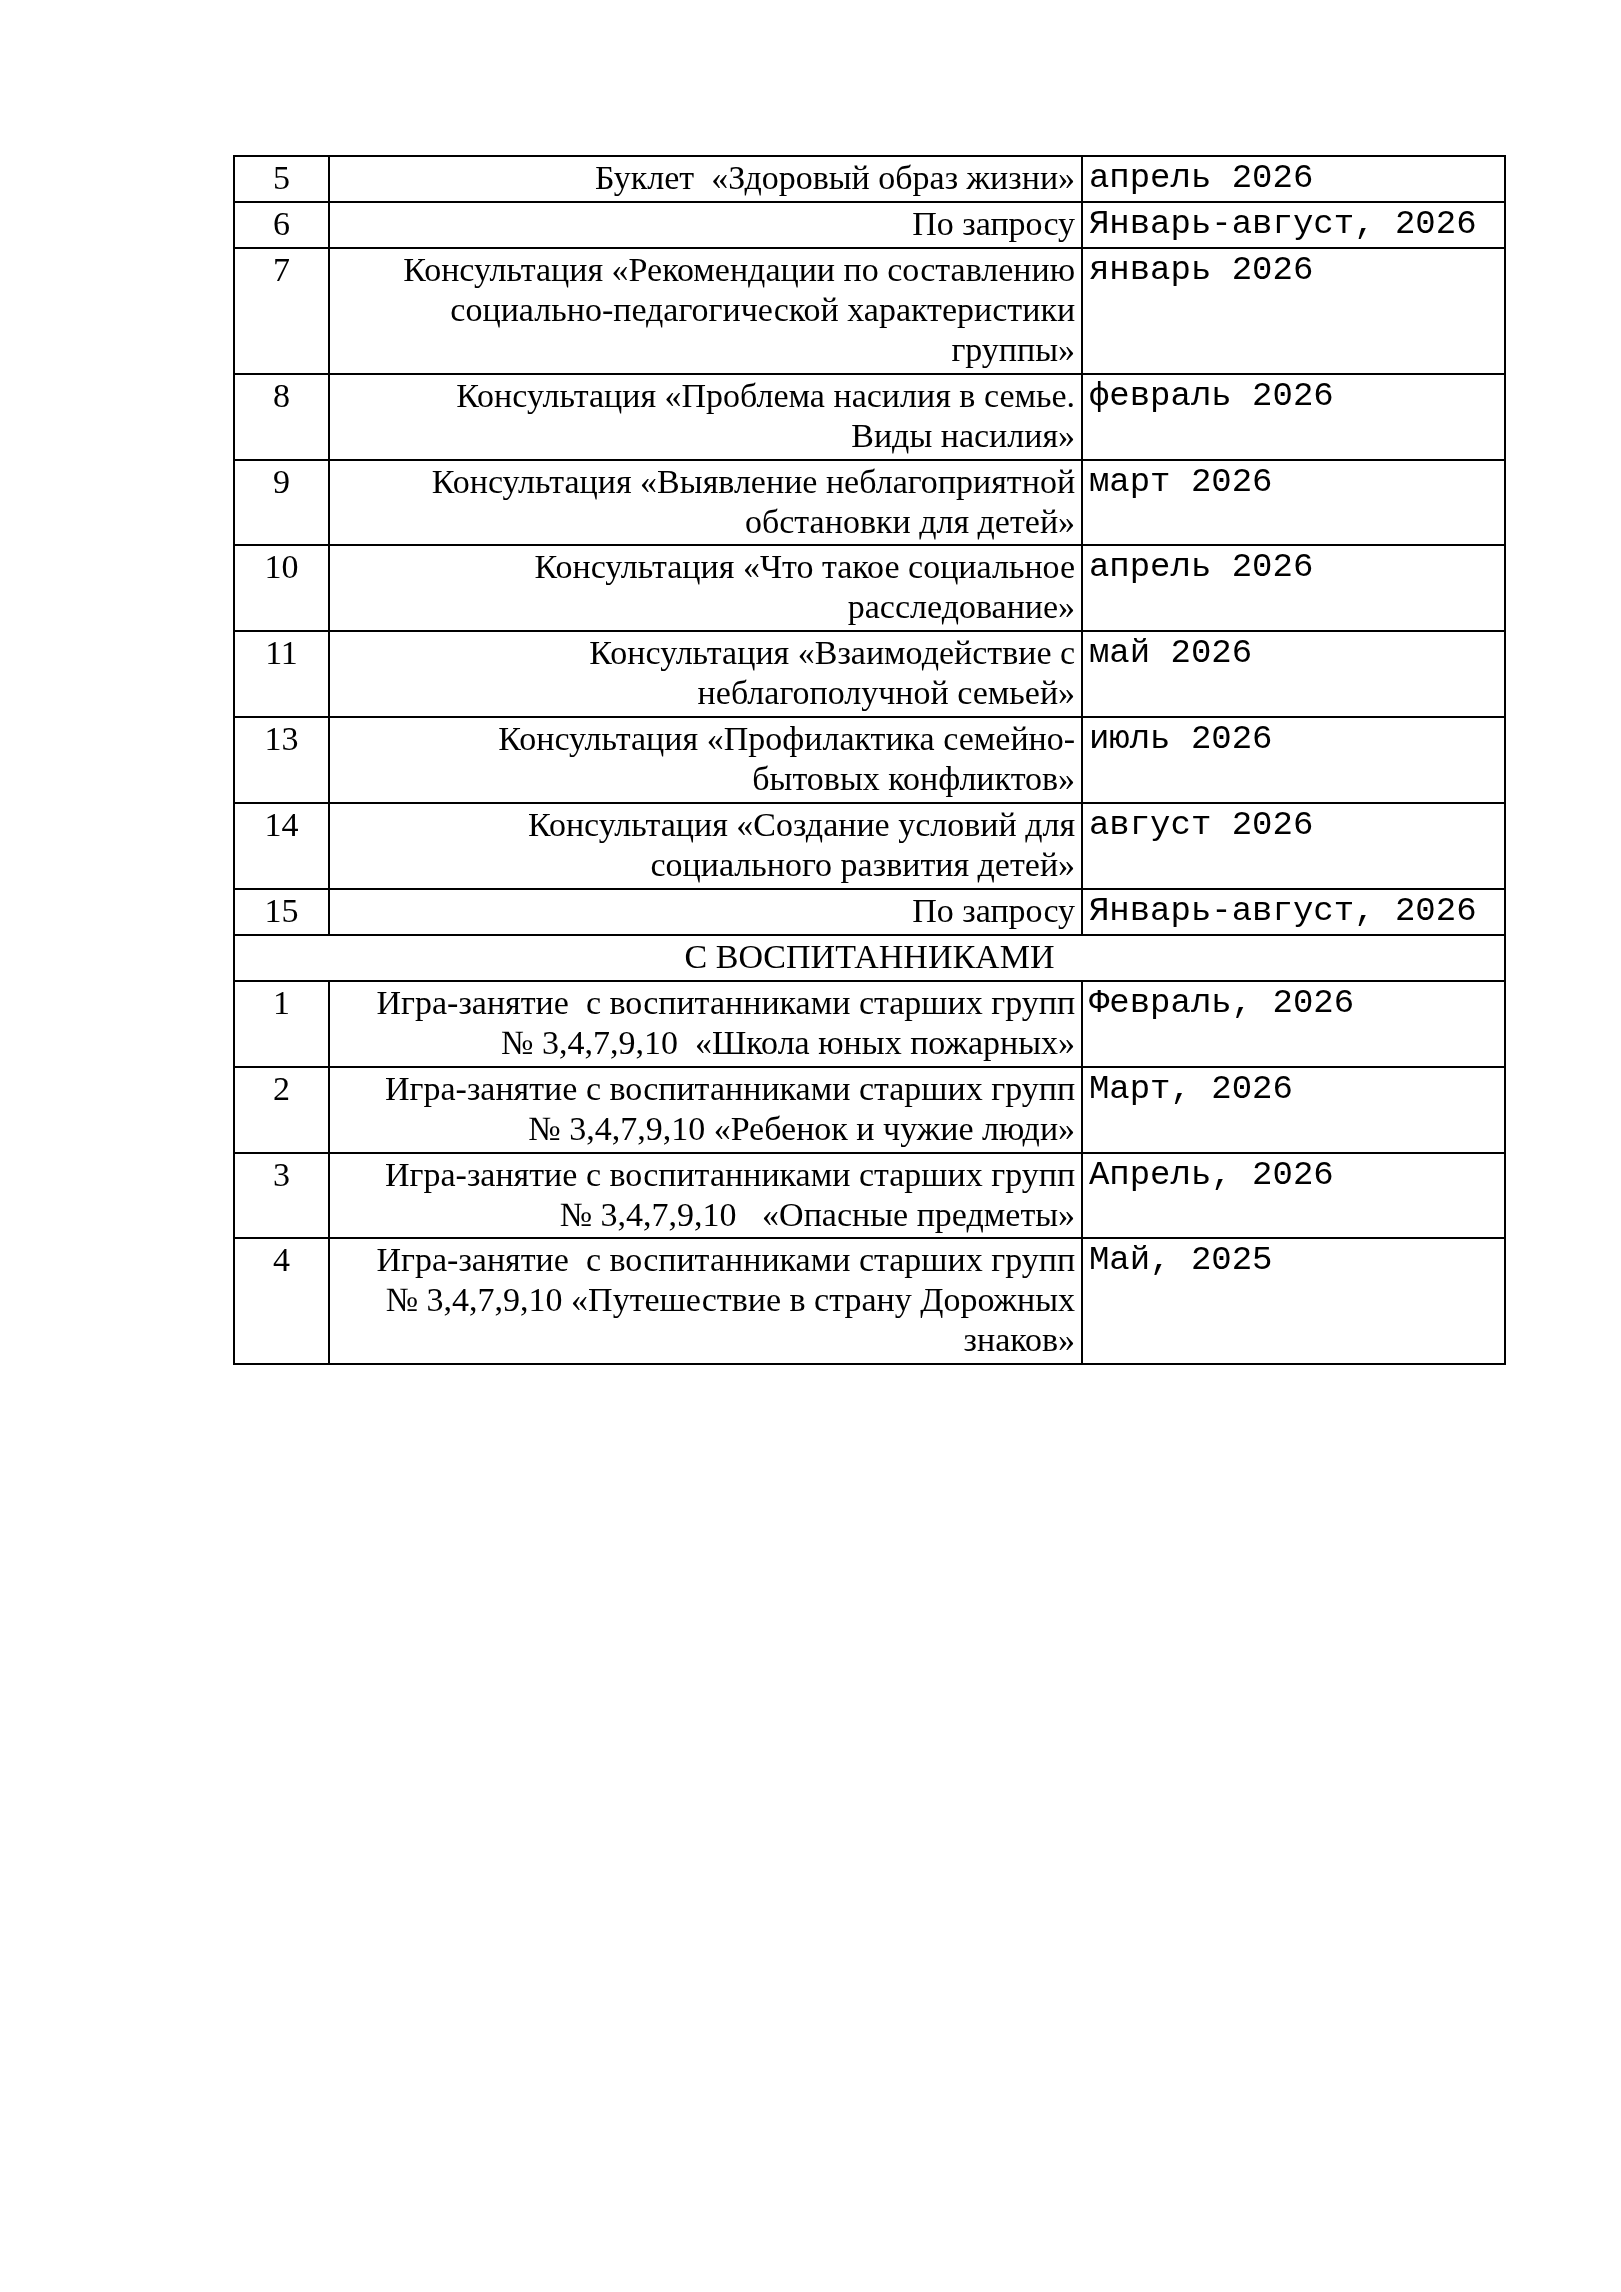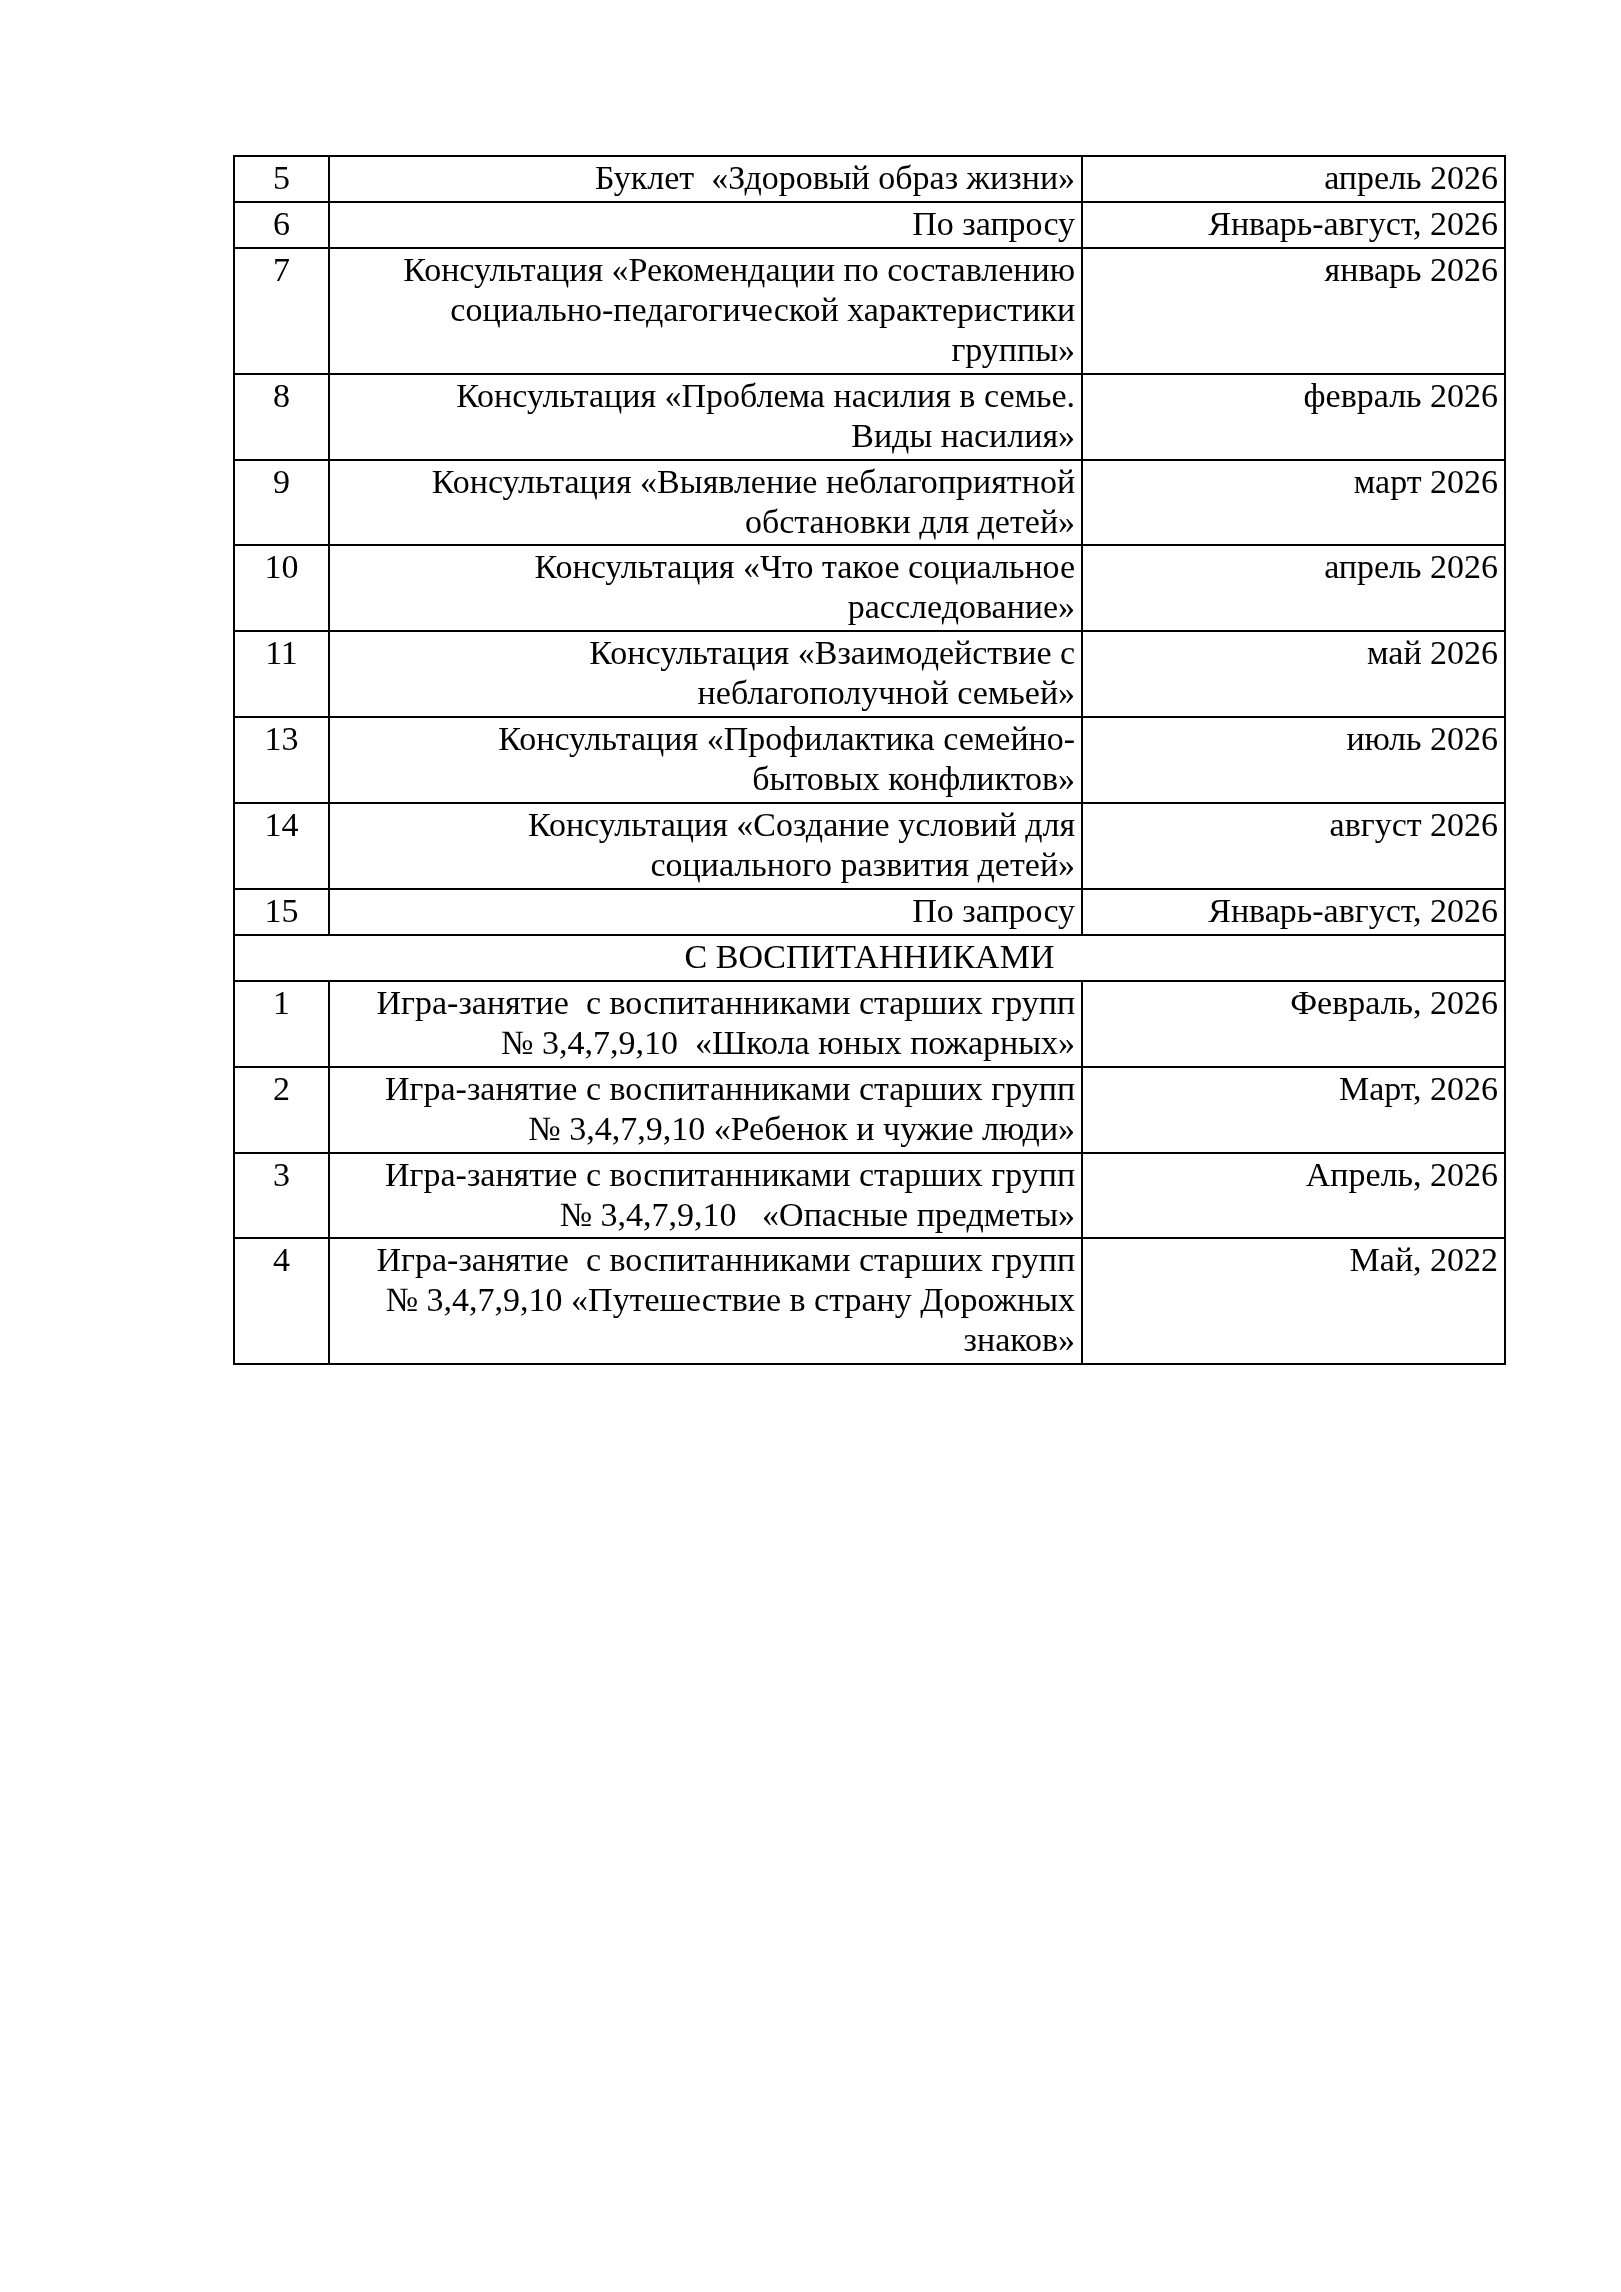--- a/index.html
+++ b/index.html
@@ -35,21 +35,22 @@
   }
   td.num {
     text-align: center;
   }
   td.activity {
     text-align: right;
     padding-left: 10.8px;
     padding-right: 7.8px;
   }
   td.date {
-    text-align: right;
+    text-align: left;
+    font-family: Liberation Mono, monospace;
   }
   td.section-header {
     text-align: center;
   }
 </style>
 </head>
 <body>
 
 <div class="page">
   <table class="plan">
@@ -136,18 +137,18 @@
           <td class="num">3</td>
           <td class="activity">Игра-занятие с воспитанниками старших групп
 № 3,4,7,9,10   «Опасные предметы»</td>
           <td class="date">Апрель, 2026</td>
         </tr>
         <tr>
           <td class="num">4</td>
           <td class="activity">Игра-занятие  с воспитанниками старших групп
 № 3,4,7,9,10 «Путешествие в страну Дорожных
 знаков»</td>
-          <td class="date">Май, 2022</td>
+          <td class="date">Май, 2025</td>
         </tr>
       </tbody>
   </table>
 </div>
 
 
 </body></html>

